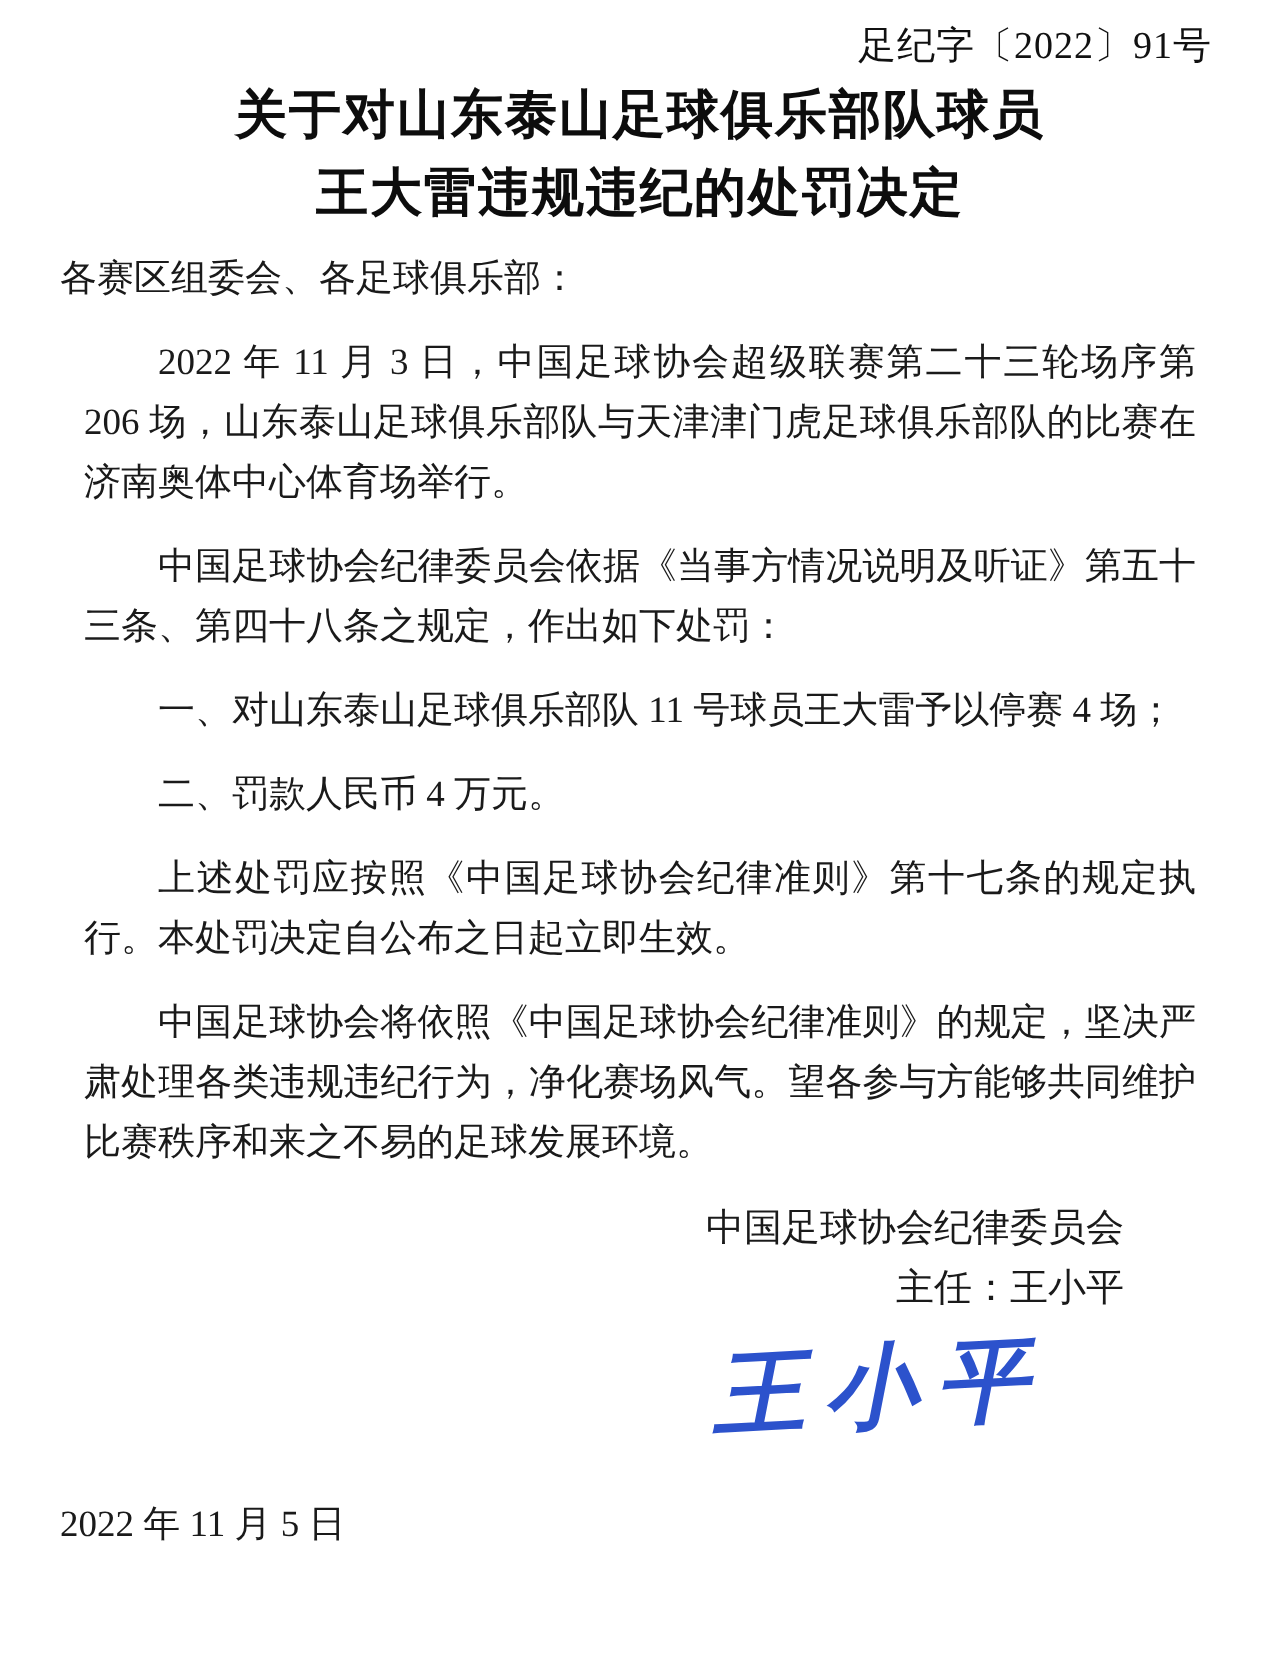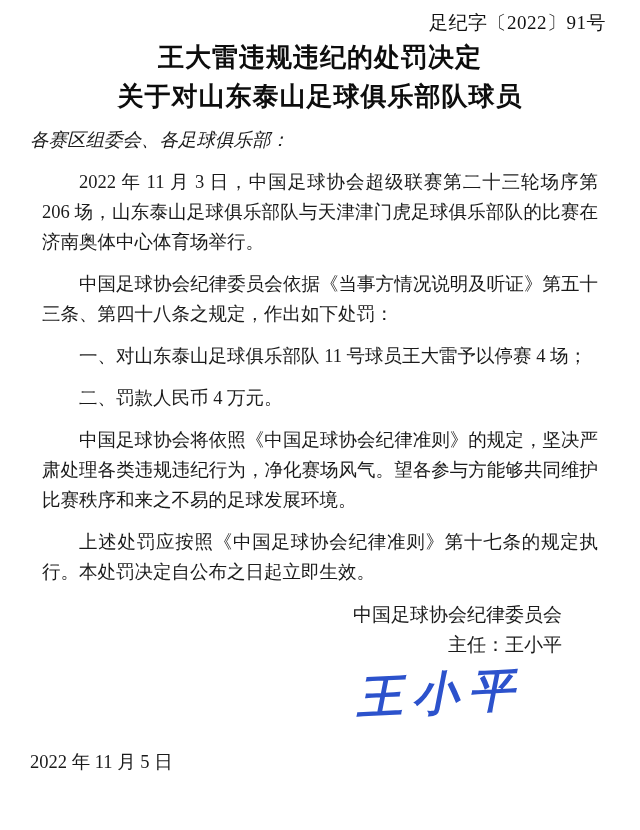--- a/index.html
+++ b/index.html
@@ -38,21 +38,20 @@
     color: #0d0d0d;
     margin: 2px 0 10px 0;
   }
   .title .line {
     display: block;
   }
   .salutation {
     font-size: 18.5px;
     line-height: 1.62;
     margin-top: 6px;
-    font-style: italic;
   }
   .para {
     font-size: 18.5px;
     line-height: 1.62;
     text-align: justify;
     text-justify: inter-ideograph;
     margin: 12px;
   }
   .indent {
     text-indent: 2em;
@@ -92,32 +91,32 @@
   }
 </style>
 </head>
 <body>
 
 <div class="page">
 
   <div class="doc-number">足纪字〔2022〕91号</div>
 
   <div class="title">
+    <span class="line">关于对山东泰山足球俱乐部队球员</span>
     <span class="line">王大雷违规违纪的处罚决定</span>
-    <span class="line">关于对山东泰山足球俱乐部队球员</span>
   </div>
 
   <div class="salutation">各赛区组委会、各足球俱乐部：</div>
 
   <p class="para indent">2022 年 11 月 3 日，中国足球协会超级联赛第二十三轮场序第 206 场，山东泰山足球俱乐部队与天津津门虎足球俱乐部队的比赛在济南奥体中心体育场举行。</p>
   <p class="para indent">中国足球协会纪律委员会依据《当事方情况说明及听证》第五十三条、第四十八条之规定，作出如下处罚：</p>
   <p class="para indent">一、对山东泰山足球俱乐部队 11 号球员王大雷予以停赛 4 场；</p>
   <p class="para indent">二、罚款人民币 4 万元。</p>
+  <p class="para indent">上述处罚应按照《中国足球协会纪律准则》第十七条的规定执行。本处罚决定自公布之日起立即生效。</p>
   <p class="para indent">中国足球协会将依照《中国足球协会纪律准则》的规定，坚决严肃处理各类违规违纪行为，净化赛场风气。望各参与方能够共同维护比赛秩序和来之不易的足球发展环境。</p>
-  <p class="para indent">上述处罚应按照《中国足球协会纪律准则》第十七条的规定执行。本处罚决定自公布之日起立即生效。</p>
 
   <div class="signature-block">
     <span class="sig-line">中国足球协会纪律委员会</span>
     <span class="sig-line">主任：王小平</span>
   </div>
 
   <div class="stamp-wrap">
     <div class="signature-script">王小平</div>
   </div>
 

